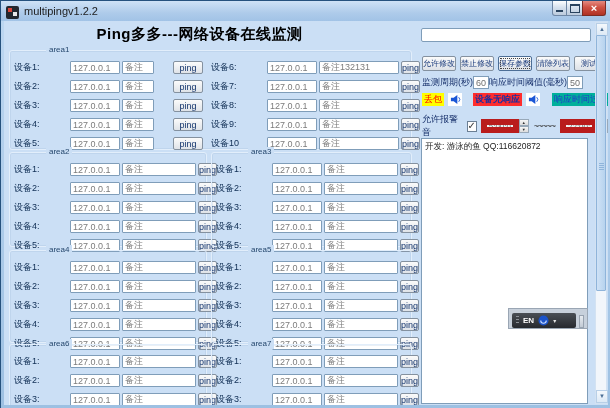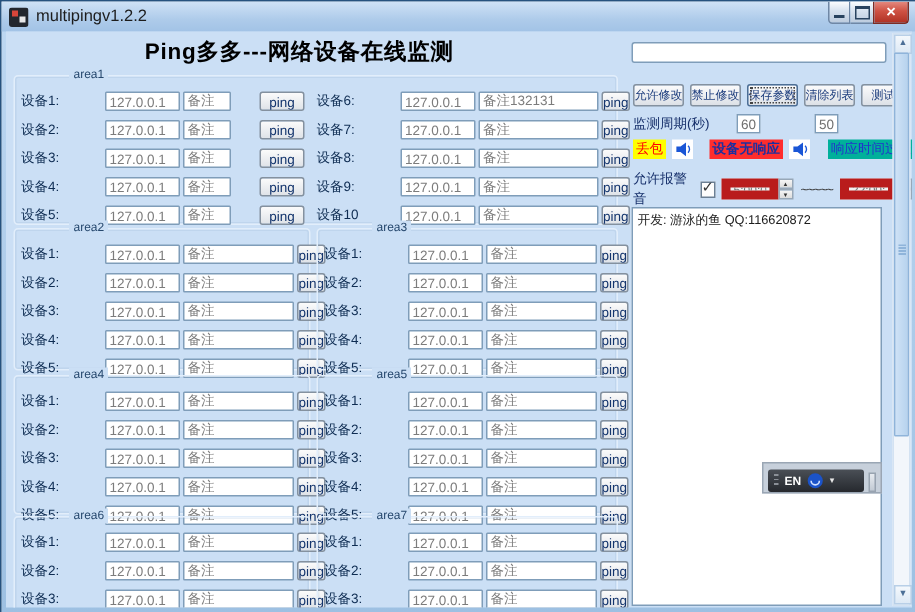--- a/index.html
+++ b/index.html
@@ -53,21 +53,21 @@
   .top-field{position:absolute;left:417px;top:7px;width:170px;height:14px;border:1px solid #7f9db9;border-radius:2px;
     background:#fff;box-sizing:border-box;}
   .toolbar{position:absolute;left:418px;top:35px;display:flex;gap:4px;}
   .tb-btn{width:34px;height:15px;font-size:8px;padding:0;color:#1d3d7d;border:1px solid #84919f;border-radius:2px;
     background:linear-gradient(#fbfbfb,#dde1e7);font-family:"Liberation Sans","DejaVu Sans",sans-serif;white-space:nowrap;}
   .tb-btn.small{width:24px;text-align:right;}
   .tb-btn.focused{outline:1px dotted #444;outline-offset:-3px;border-color:#4d6f96;}
   .settings-row{position:absolute;left:418px;display:flex;align-items:center;font-size:9px;color:#17306b;}
   .row-period{top:55px;}
   .num-input{width:16px;height:13px;border:1px solid #7f9db9;background:#fff;font-size:9px;color:#6f6f6f;
-    text-align:left;padding:0 2px;box-sizing:border-box;margin:0 18px;font-family:"Liberation Sans","DejaVu Sans",sans-serif;}
+    text-align:left;padding:0 2px;box-sizing:border-box;margin:0 0;font-family:"Liberation Sans","DejaVu Sans",sans-serif;}
   .row-chips{top:72px;}
   .chip{font-size:9px;padding:1px 2px;line-height:11px;white-space:nowrap;}
   .speaker{width:14px;height:13px;background:#fff;display:flex;align-items:center;justify-content:center;
     margin:0 4px;border:none;padding:0;}
   .gap1{width:7px;} .gap2{width:8px;}
   .row-alarm{top:92px;}
   .checkbox{width:11px;height:11px;border:1px solid #6b7f94;background:#fdfdfd;margin:0 4px;position:relative;box-sizing:border-box;}
   .checkbox.checked:after{content:"✓";position:absolute;left:0px;top:-2px;font-size:10px;color:#333;}
   .spin-field{display:flex;align-items:center;}
   .spin-input{width:38px;height:14px;border:6px solid #b91c1c;background:#f1f1f1;color:#6f6f6f;font-size:8px;
@@ -380,20 +380,21 @@
         <button class="tb-btn">允许修改</button>
         <button class="tb-btn">禁止修改</button>
         <button class="tb-btn focused">保存参数</button>
         <button class="tb-btn">清除列表</button>
         <button class="tb-btn small">测试</button>
       </div>
 
     <div class="settings-row row-period">
       <span>监测周期(秒)</span>
       <input class="num-input" readonly="" value="60" style="">
+      <span>响应时间阈值(毫秒)</span>
       <input class="num-input" readonly="" value="50" style="">
     </div>
 
     <div class="settings-row row-chips">
       <span class="chip" style="background: rgb(255, 255, 0); color: rgb(255, 0, 0);">丢包</span>
       <button class="speaker">
         <svg width="11" height="11" viewBox="0 0 12 12">
             <path d="M1 4h3l4-3v10L4 8H1z" fill="#1a56d6"></path>
             <path d="M9.5 3.5a3.5 3.5 0 010 5" stroke="#1a56d6" stroke-width="1" fill="none"></path>
           </svg>

